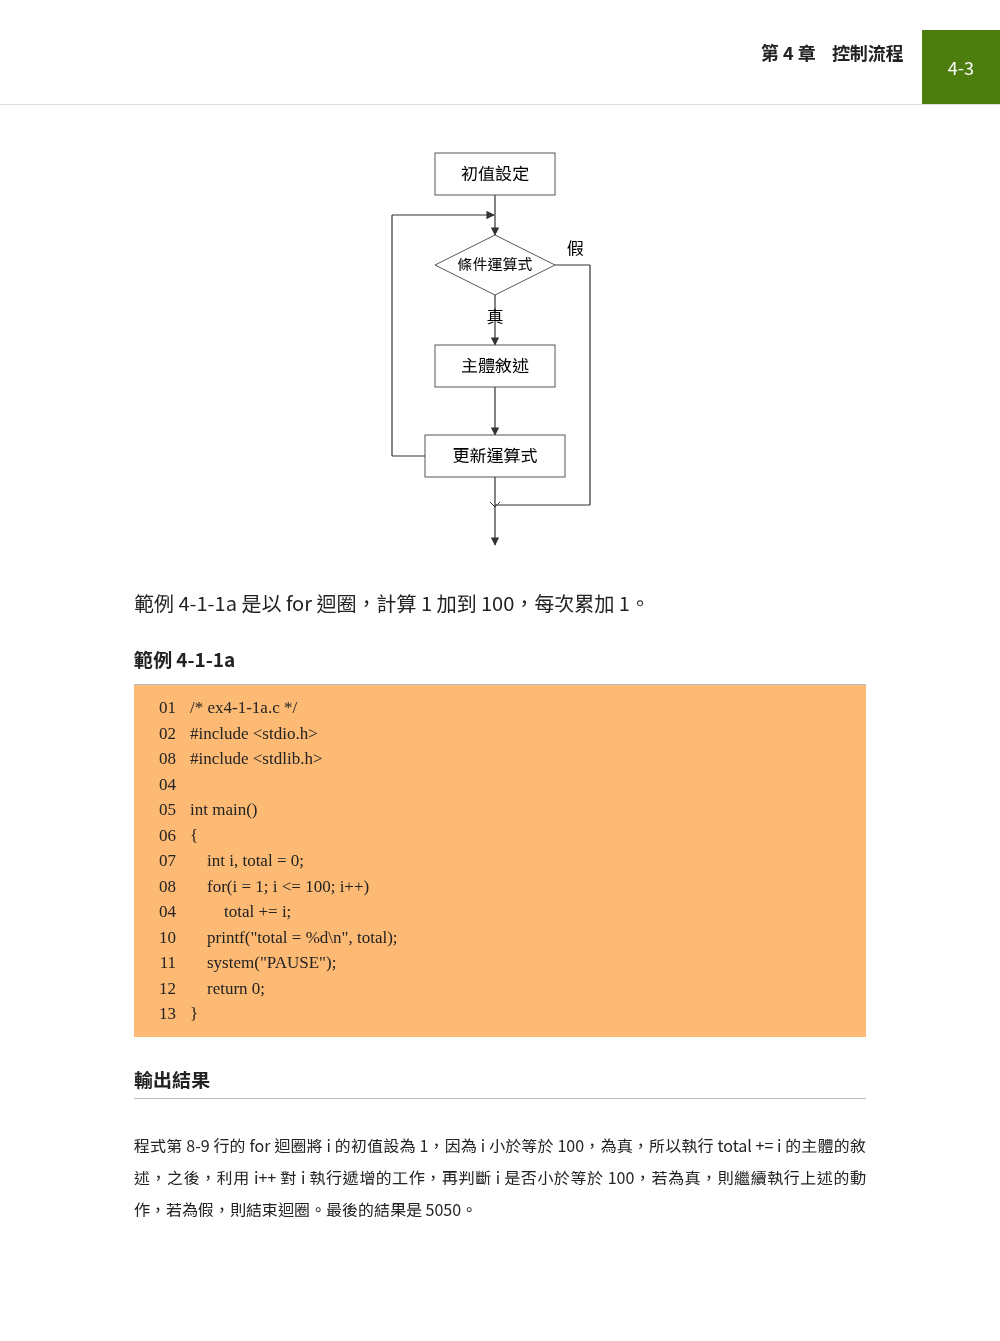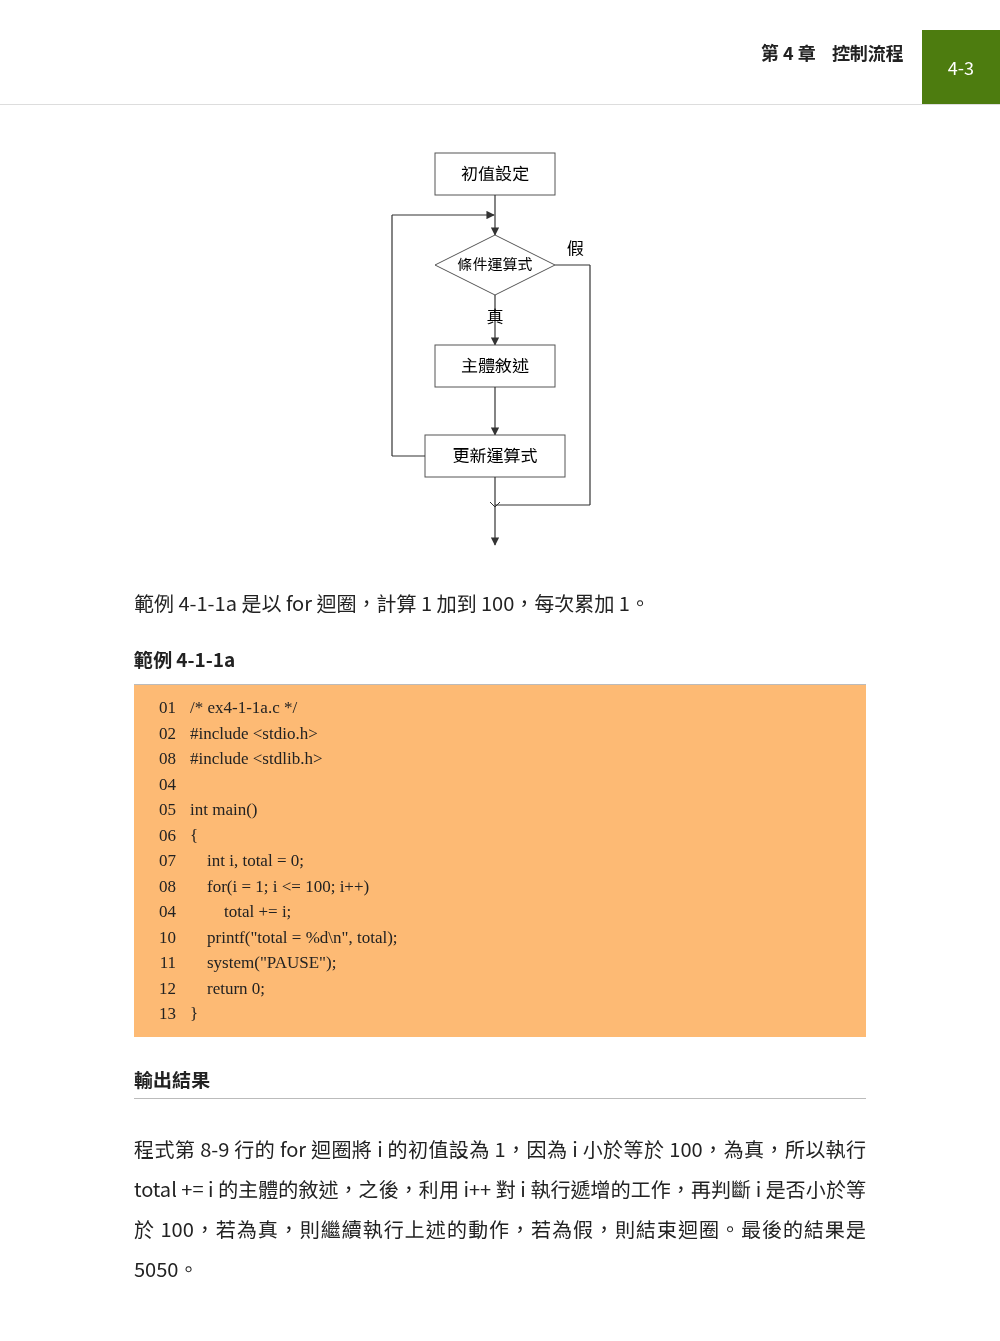--- a/index.html
+++ b/index.html
@@ -93,21 +93,21 @@
   }
   .output-block {
     background: #f3f3f3;
     font-family: "Courier New", monospace;
     font-size: 17px;
     font-weight: 700;
     padding: 10px 14px;
     margin: 0;
   }
   .body-para {
-    font-size: 20px;
+    font-size: 16px;
     line-height: 2.0;
     margin-top: 30px;
     text-align: justify;
   }
 </style>
 </head>
 <body>
 
 <div class="page">
 

